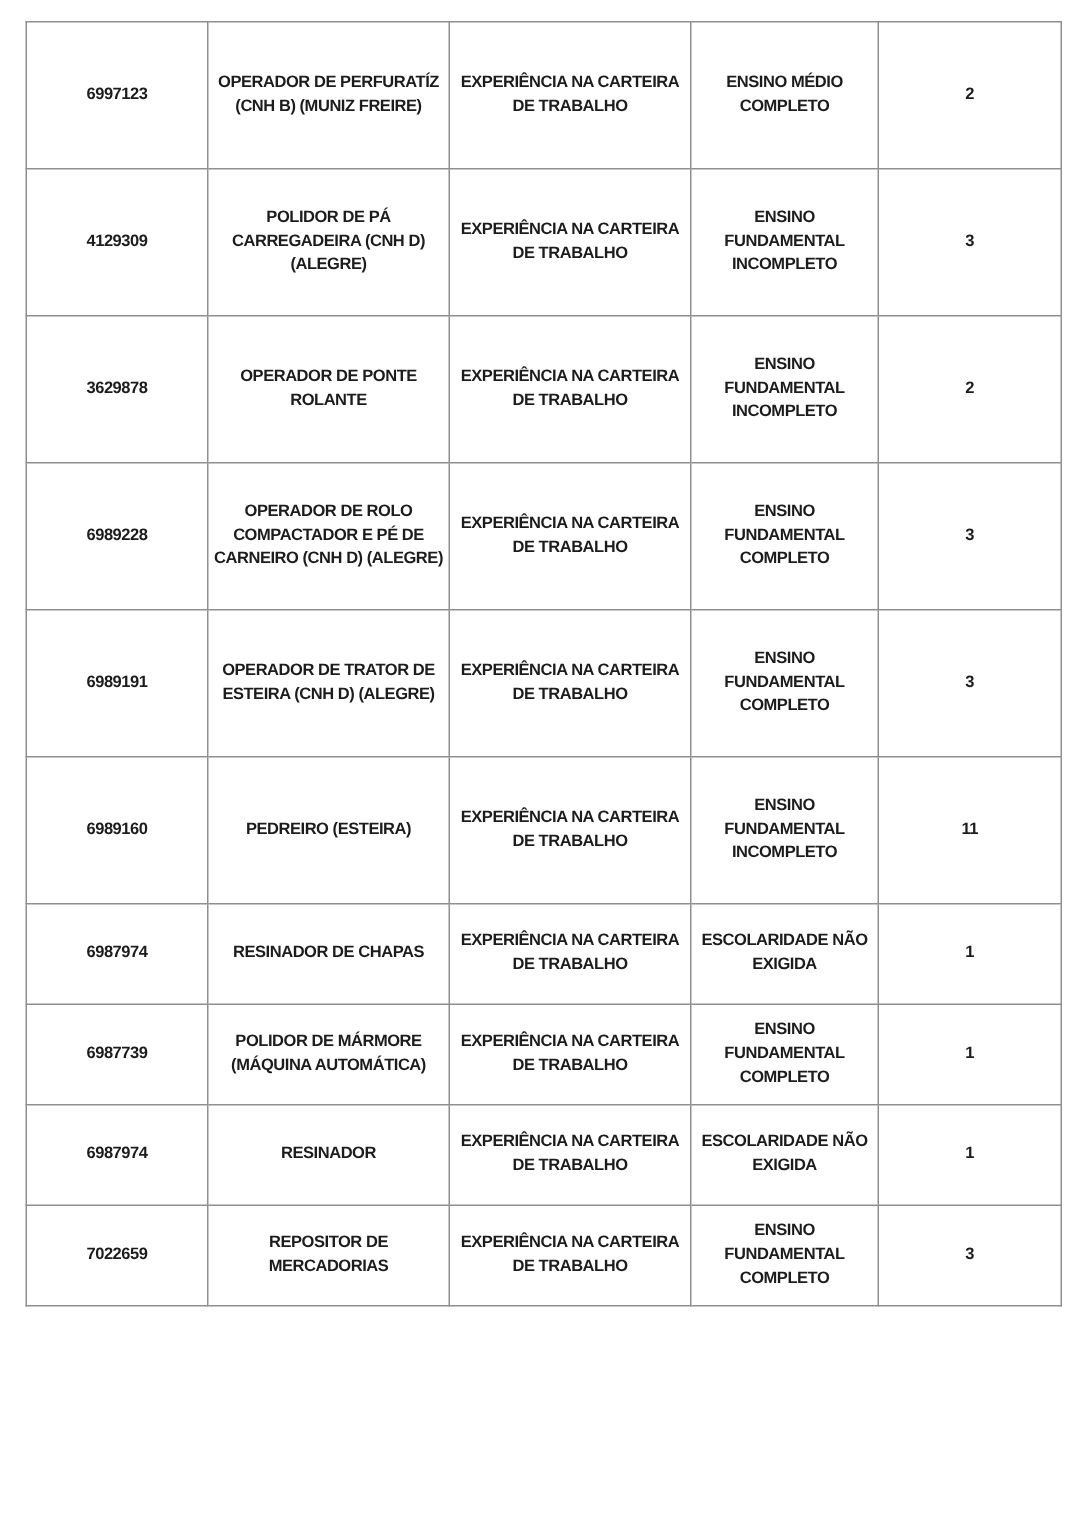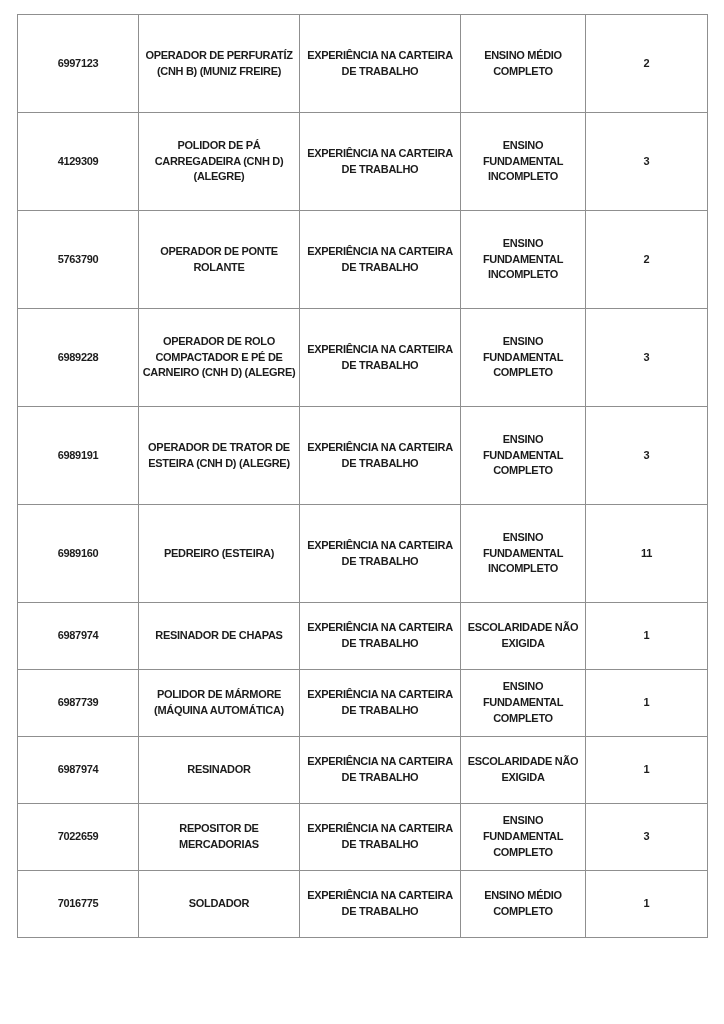--- a/index.html
+++ b/index.html
@@ -82,21 +82,21 @@
 CARREGADEIRA (CNH D)
 (ALEGRE)</td>
         <td class="cell-experience">EXPERIÊNCIA NA CARTEIRA
 DE TRABALHO</td>
         <td class="cell-education">ENSINO
 FUNDAMENTAL
 INCOMPLETO</td>
         <td class="cell-quantity">3</td>
       </tr>
       <tr>
-        <td class="cell-id">5763790</td>
+        <td class="cell-id">3629878</td>
         <td class="cell-occupation">OPERADOR DE PONTE
 ROLANTE</td>
         <td class="cell-experience">EXPERIÊNCIA NA CARTEIRA
 DE TRABALHO</td>
         <td class="cell-education">ENSINO
 FUNDAMENTAL
 INCOMPLETO</td>
         <td class="cell-quantity">2</td>
       </tr>
       <tr>
@@ -165,24 +165,15 @@
         <td class="cell-id">7022659</td>
         <td class="cell-occupation">REPOSITOR DE
 MERCADORIAS</td>
         <td class="cell-experience">EXPERIÊNCIA NA CARTEIRA
 DE TRABALHO</td>
         <td class="cell-education">ENSINO
 FUNDAMENTAL
 COMPLETO</td>
         <td class="cell-quantity">3</td>
       </tr>
-      <tr>
-        <td class="cell-id">7016775</td>
-        <td class="cell-occupation">SOLDADOR</td>
-        <td class="cell-experience">EXPERIÊNCIA NA CARTEIRA
-DE TRABALHO</td>
-        <td class="cell-education">ENSINO MÉDIO
-COMPLETO</td>
-        <td class="cell-quantity">1</td>
-      </tr>
     </tbody>
   </table>
 </div>
 
 </body></html>

